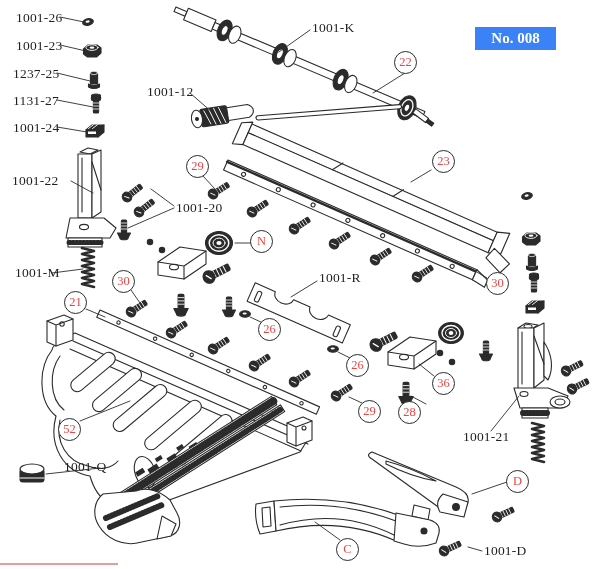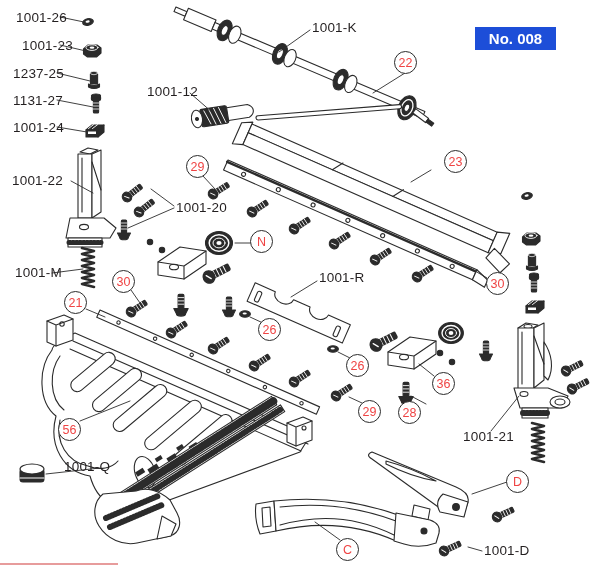--- a/index.html
+++ b/index.html
@@ -1,17 +1,17 @@
 <!DOCTYPE html>
 <html><head>
 <meta charset="utf-8">
 <style>
   html,body{margin:0;padding:0;background:#ffffff;}
   #stage{position:relative;width:604px;height:569px;background:#ffffff;overflow:hidden;
-         font-family:Liberation Sans, sans-serif;}
+         font-family:Liberation Serif, serif;}
   #art{position:absolute;left:0;top:0;}
   .lbl{position:absolute;font-size:13.5px;color:#231f20;white-space:nowrap;letter-spacing:.2px;}
   .co{position:absolute;width:23px;height:23px;border:1.4px solid #2b2b2b;border-radius:50%;
       background:#ffffff;box-sizing:border-box;display:flex;align-items:center;justify-content:center;
       font-size:12.5px;color:#ef4444;}
   .badge{position:absolute;left:475px;top:27px;width:81px;height:23px;display:flex;align-items:center;
          justify-content:center;font-weight:bold;font-size:15px;}
   .strip{position:absolute;left:0;top:563px;width:118px;height:2px;}
 </style>
 </head>
@@ -322,47 +322,47 @@
              M174 206 L151 189 M174 208 L128 228 M317 281 L291 297 M100 468 L46 474
              M491 431 L519 396 M482 551 L468 547"></path>
     <path d="M405 73 L373 93 M431 170 L411 182 M203 176 L215 189 M252 243 L235 243
              M487 278 L470 268 M131 290 L140 303 M86 309 L105 317 M263 323 L250 317
              M350 358 L338 352 M434 376 L419 364 M362 403 L349 397 M426 404 L411 396
              M80 421 L130 401 M507 482 L472 494 M340 540 L315 522"></path>
   </g>
 </svg>
 
   <div class="lbl" style="left:16px;top:10px">1001-26</div>
-  <div class="lbl" style="left:22px;top:38px">1001-23</div>
+  <div class="lbl" style="left:16px;top:38px">1001-23</div>
   <div class="lbl" style="left:13px;top:66px">1237-25</div>
   <div class="lbl" style="left:13px;top:93px">1131-27</div>
   <div class="lbl" style="left:13px;top:120px">1001-24</div>
   <div class="lbl" style="left:12px;top:173px">1001-22</div>
   <div class="lbl" style="left:15px;top:265px">1001-M</div>
   <div class="lbl" style="left:147px;top:84px">1001-12</div>
   <div class="lbl" style="left:312px;top:20px">1001-K</div>
   <div class="lbl" style="left:176px;top:200px">1001-20</div>
   <div class="lbl" style="left:319px;top:270px">1001-R</div>
   <div class="lbl" style="left:64px;top:459px">1001-Q</div>
   <div class="lbl" style="left:463px;top:429px">1001-21</div>
   <div class="lbl" style="left:484px;top:543px">1001-D</div>
 
   <div class="co" style="left:394px;top:51px">22</div>
-  <div class="co" style="left:444px;top:150px">23</div>
+  <div class="co" style="left:432px;top:150px">23</div>
   <div class="co" style="left:186px;top:155px">29</div>
   <div class="co" style="left:250px;top:230px">N</div>
   <div class="co" style="left:486px;top:272px">30</div>
   <div class="co" style="left:112px;top:270px">30</div>
   <div class="co" style="left:64px;top:291px">21</div>
   <div class="co" style="left:258px;top:318px">26</div>
   <div class="co" style="left:346px;top:354px">26</div>
   <div class="co" style="left:432px;top:372px">36</div>
   <div class="co" style="left:358px;top:400px">29</div>
   <div class="co" style="left:398px;top:401px">28</div>
-  <div class="co" style="left:58px;top:418px">56</div>
+  <div class="co" style="left:58px;top:418px">52</div>
   <div class="co" style="left:506px;top:470px">D</div>
   <div class="co" style="left:336px;top:538px">C</div>
 
-  <div class="badge" style="background: #1d4ed8; color: rgb(255, 255, 255);">No. 008</div>
+  <div class="badge" style="background: #3b82f6; color: rgb(255, 255, 255);">No. 008</div>
 
   <div class="strip" style="background: rgb(231, 156, 156);"></div>
 
 </div>
 
 </body></html>

